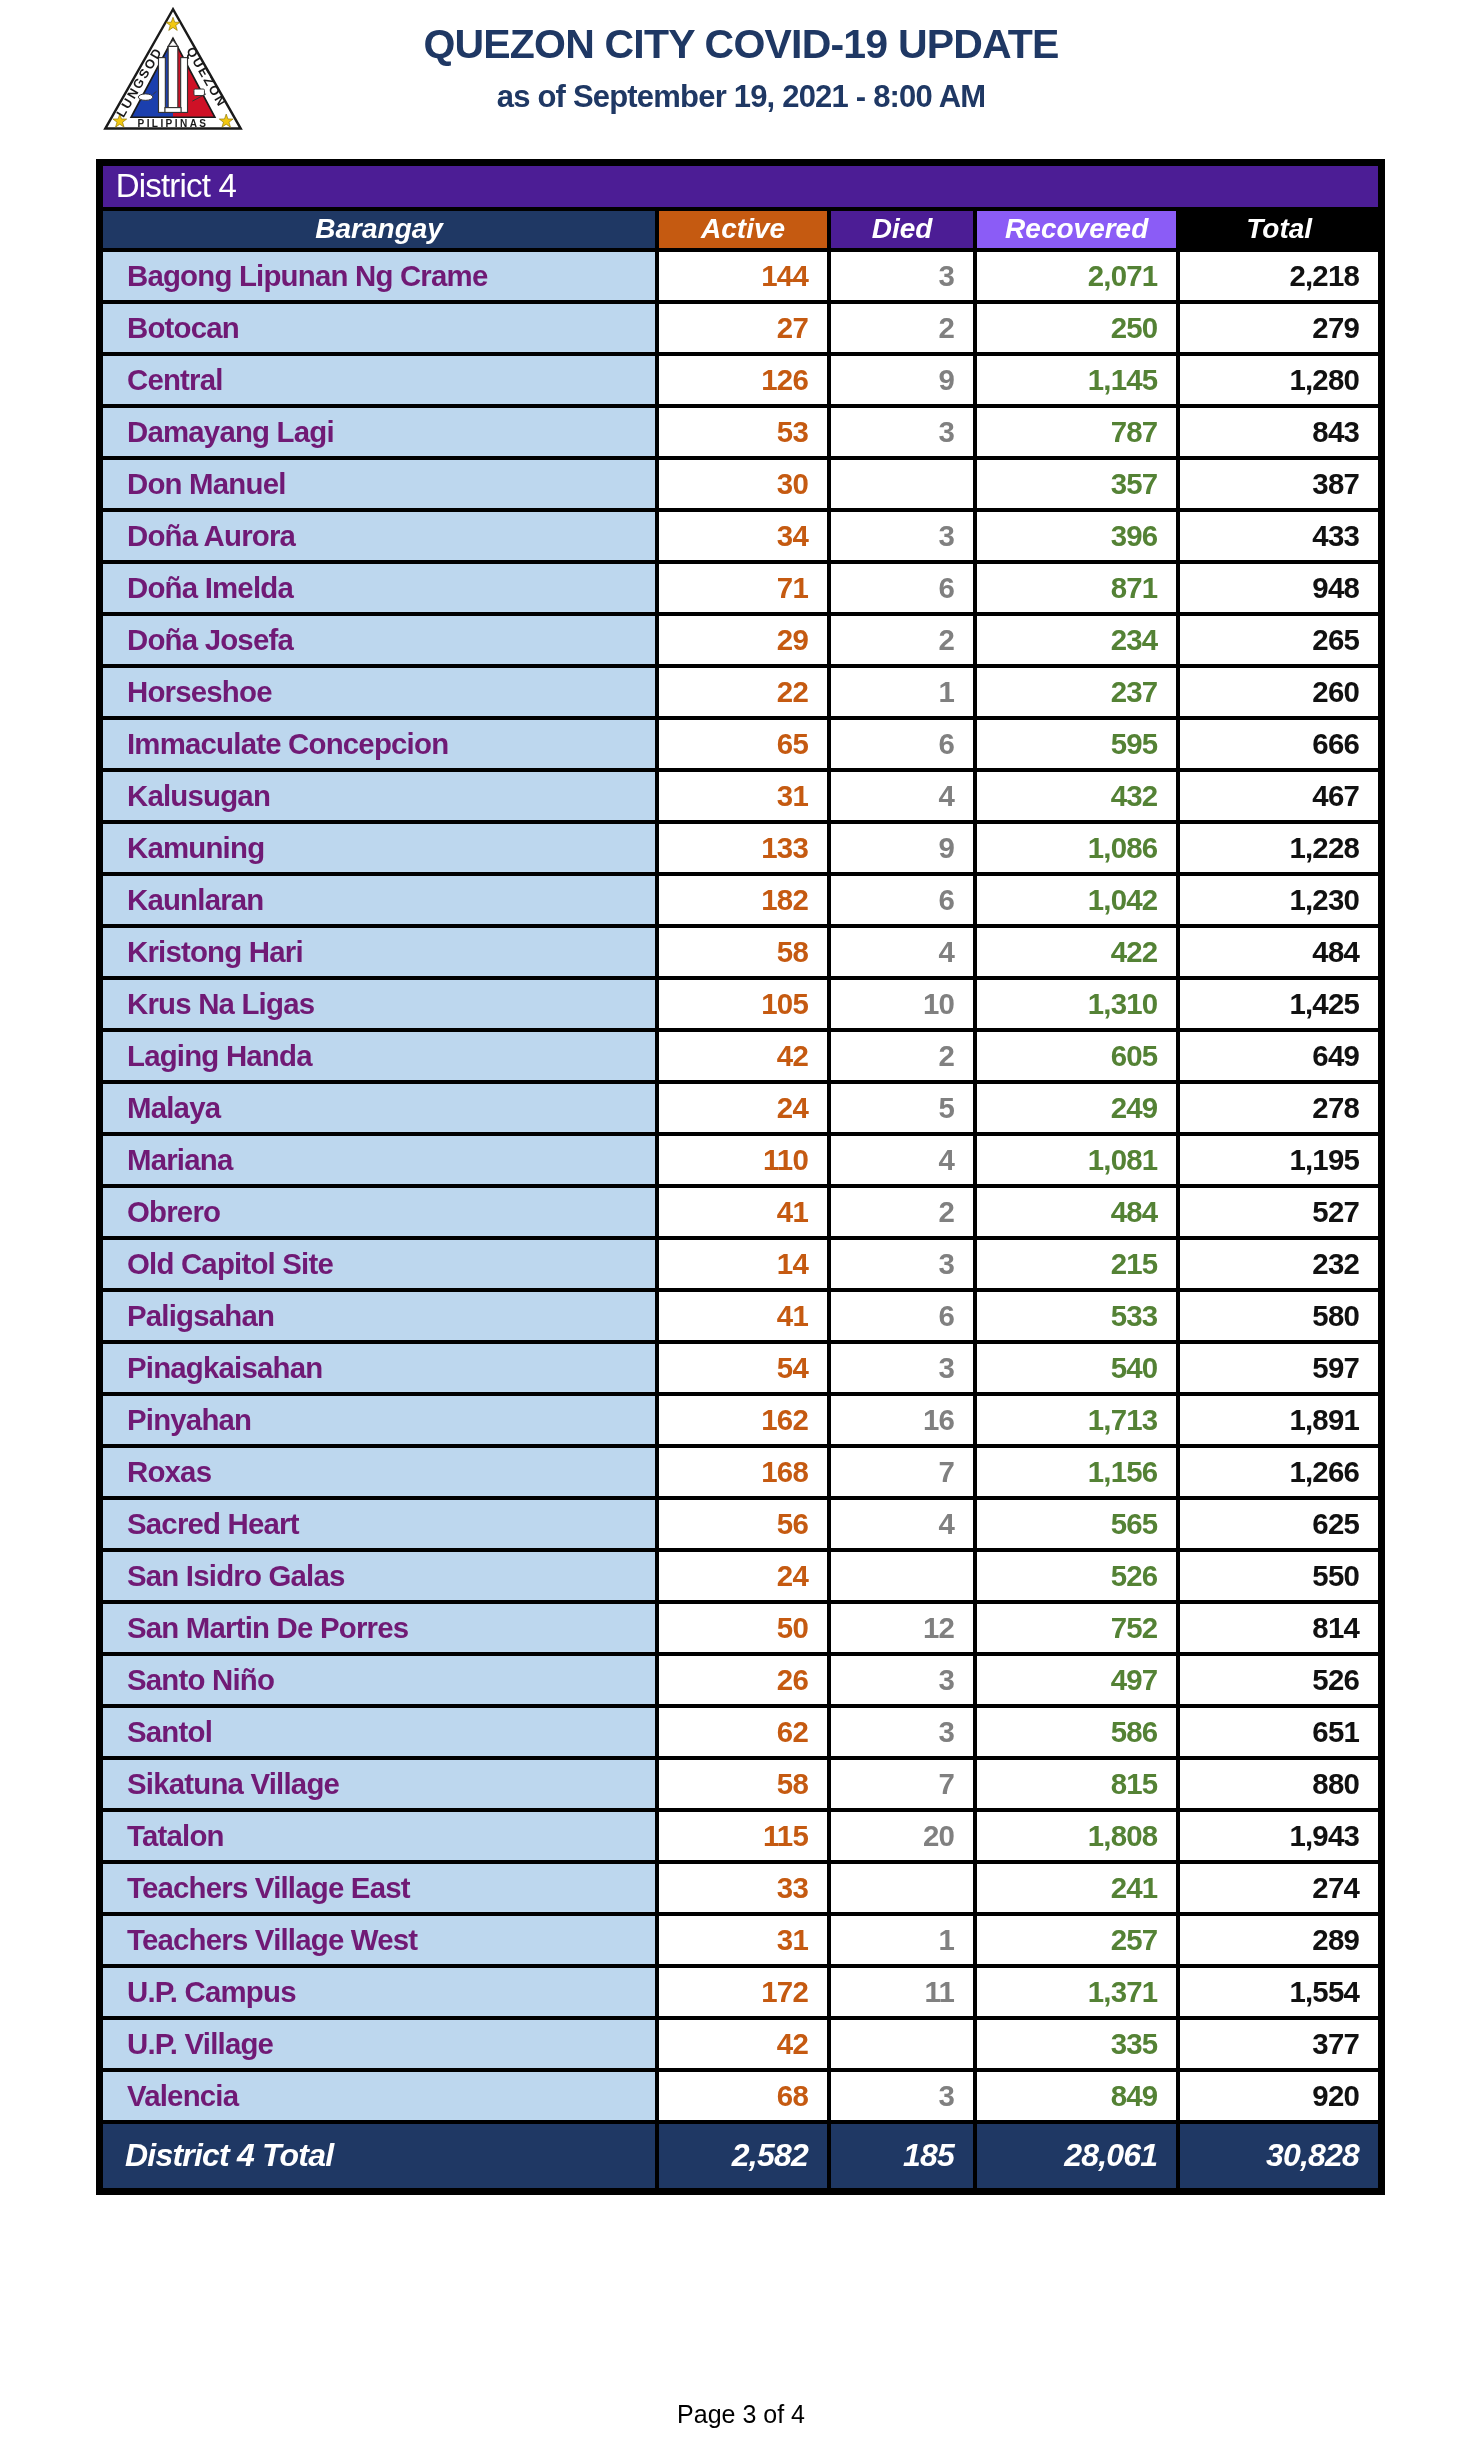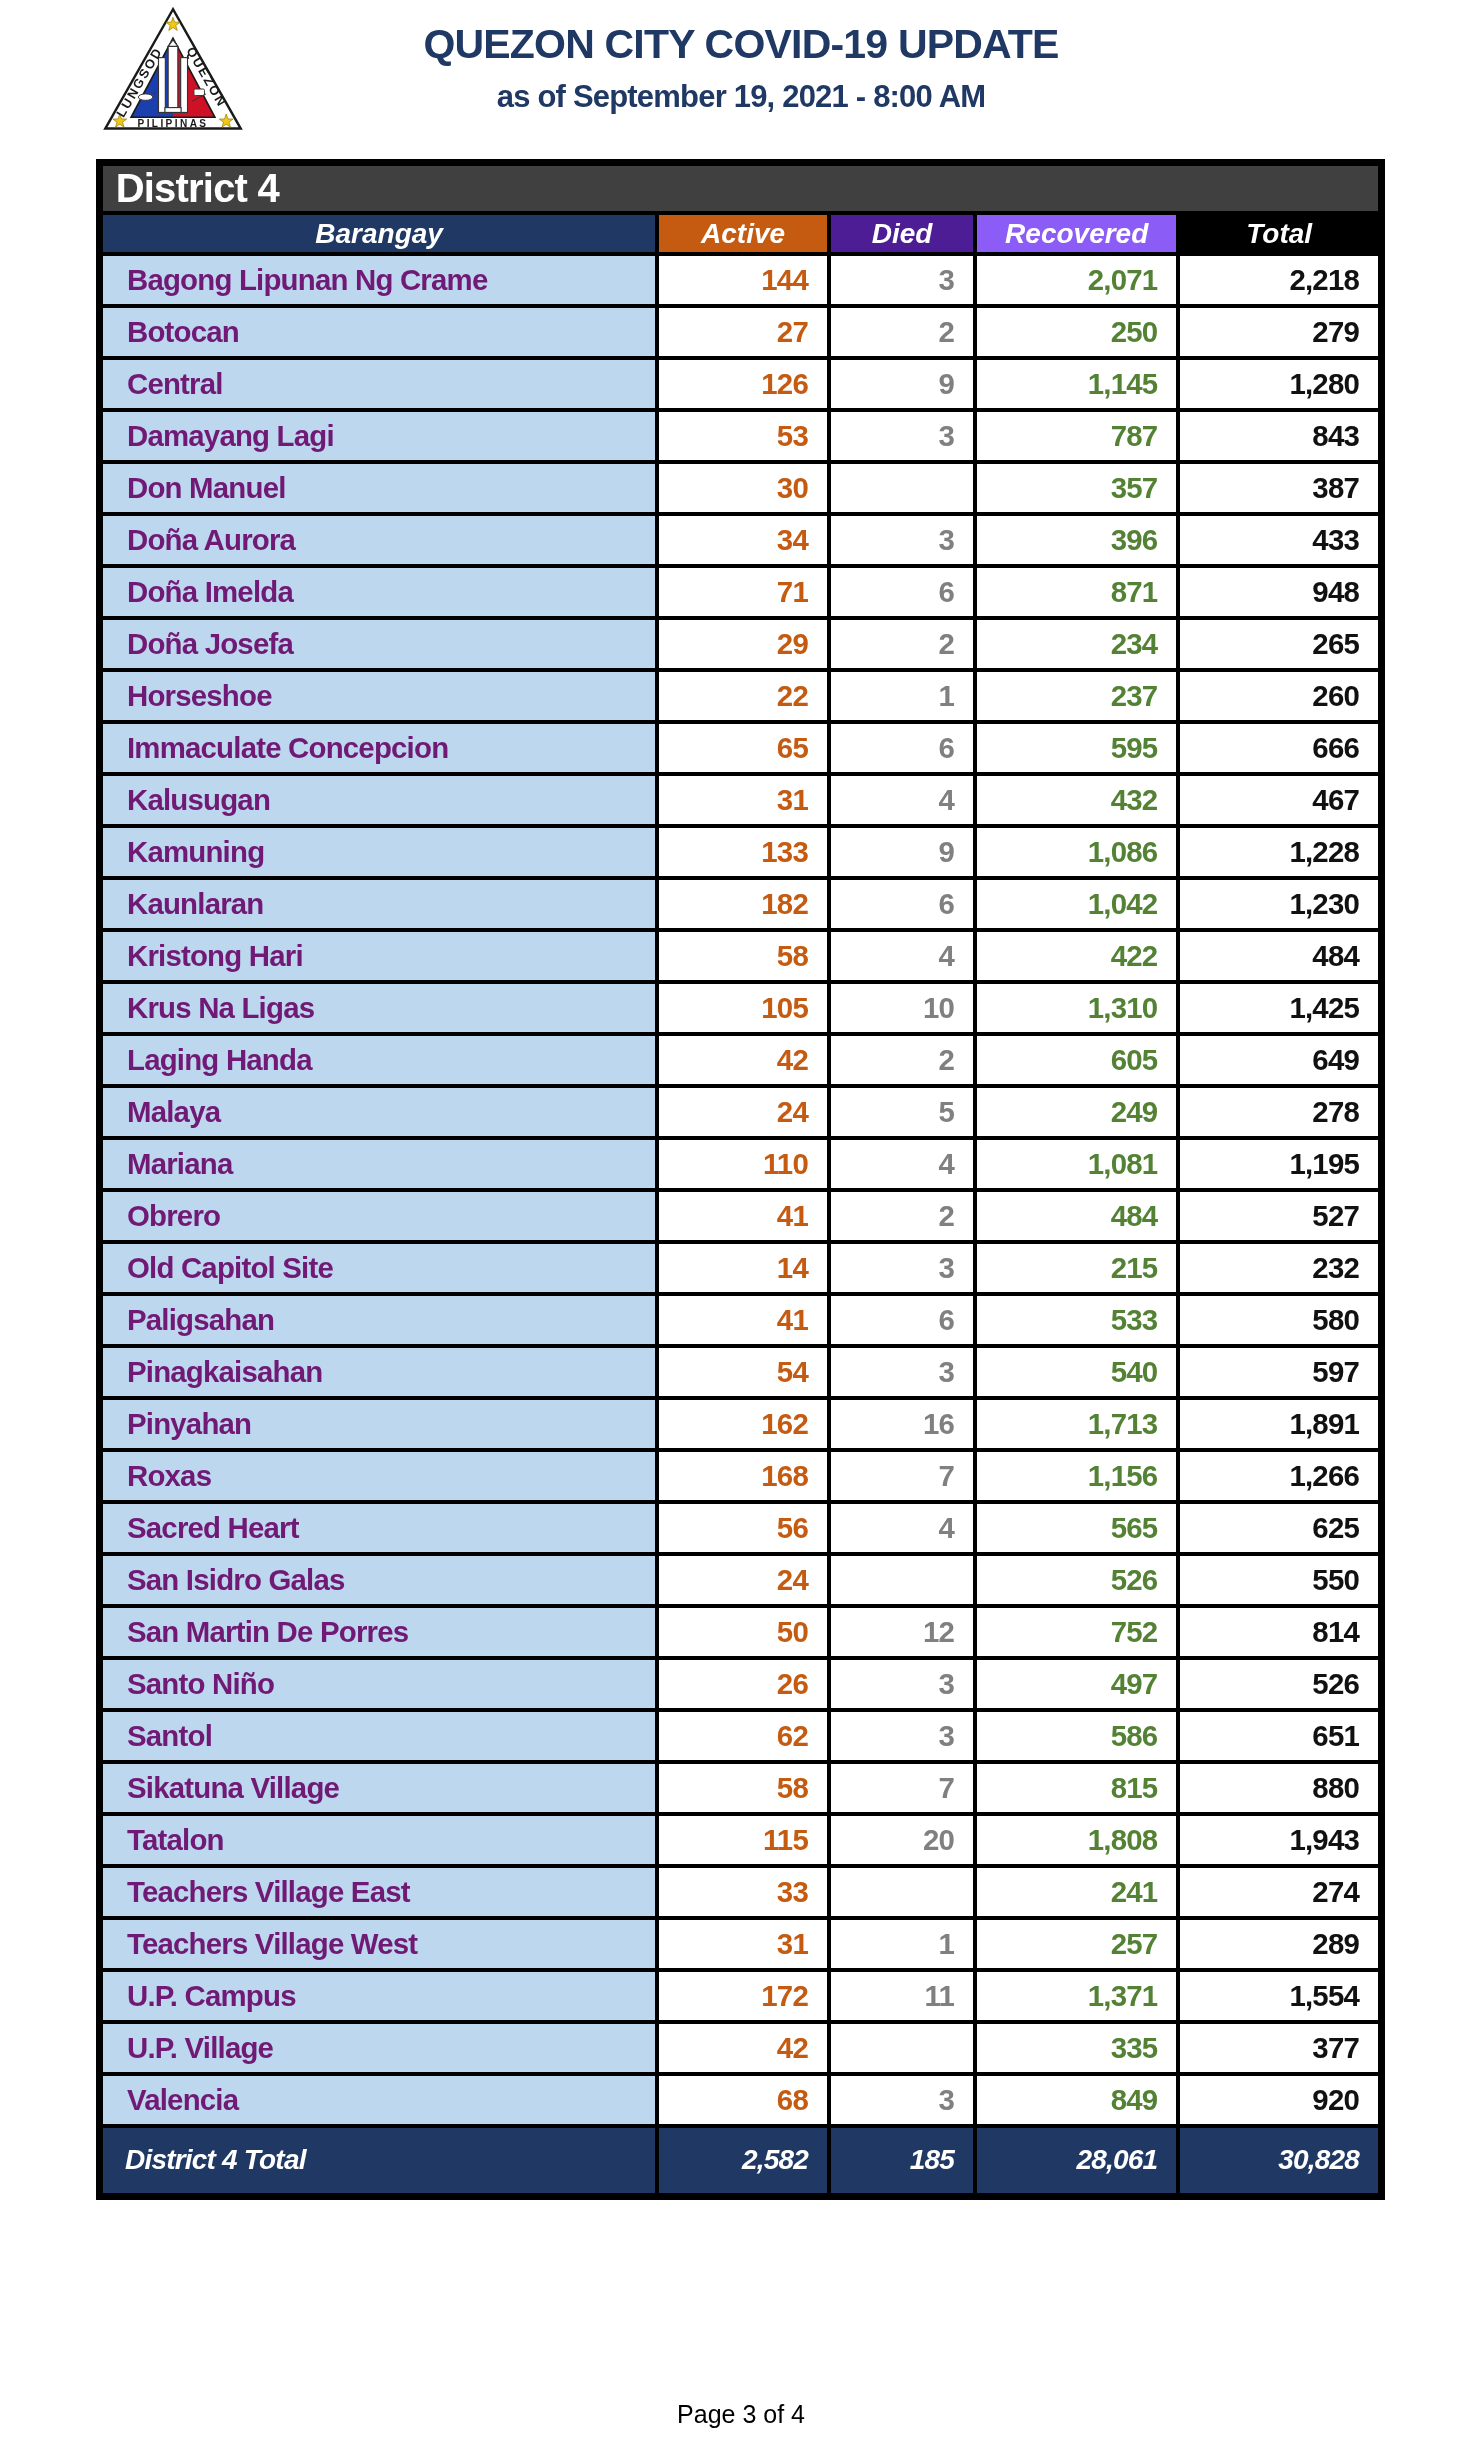--- a/index.html
+++ b/index.html
@@ -14,41 +14,41 @@
   .title-block { position:absolute; left:0; top:21px; width:100%; text-align:center; color:#1F3864; }
   .title { font-size:41px; font-weight:bold; letter-spacing:-0.8px; }
   .subtitle { font-size:31px; font-weight:bold; margin-top:11px; letter-spacing:-0.8px; }
   
   .covid-table {
     position:absolute; left:96px; top:159px; width:1289px;
     border-collapse:collapse; table-layout:fixed; border:7.2px solid #000;
   }
   .covid-table th, .covid-table td { border:4px solid #000; overflow:hidden; white-space:nowrap; }
   .district-row th {
-    background:#404040; color:#fff; text-align:left;
-    font-size:40px; font-weight:bold; height:46px; padding-left:12.7px; letter-spacing:-0.8px;
+    background:#4c1d95; color:#fff; text-align:left;
+    font-size:33px; font-weight:normal; height:46px; padding-left:12.7px; letter-spacing:-0.8px;
   }
   .head-row th { height:41px; font-size:28px; font-style:italic; font-weight:bold; color:#fff; text-align:center; }
   .th-barangay  { background:#1F3864; }
   .th-active    { background:#C55A11; }
   .th-died      { background:#4c1d95; }
   .th-recovered { background:#8b5cf6; }
   .th-total     { background:#000000; }
   .data-row { height:52px; }
   .data-row td { font-size:29.4px; font-weight:bold; letter-spacing:-0.8px; }
   .cell-barangay { background:#BDD7EE; color:#701a75; text-align:left; padding-left:24px; }
   td.num { background:#fff; text-align:right; padding-right:19px; }
   .cell-active    { color:#C55A11; }
   .cell-died      { color:#808080; }
   .cell-recovered { color:#548235; }
   .cell-total     { color:#111111; }
   .total-row { height:70px; }
   .total-row td {
     background:#1F3864; color:#fff; font-style:italic; font-weight:bold;
-    font-size:28px; letter-spacing:-0.8px;
+    font-size:32px; letter-spacing:-0.8px;
   }
   .total-row .total-label { text-align:left; padding-left:22px; }
   
   .pagenum { position:absolute; top:2400px; left:0; width:100%; text-align:center; font-size:25px; color:#000; }
 </style>
 </head>
 <body>
 
 <div class="page">
 

